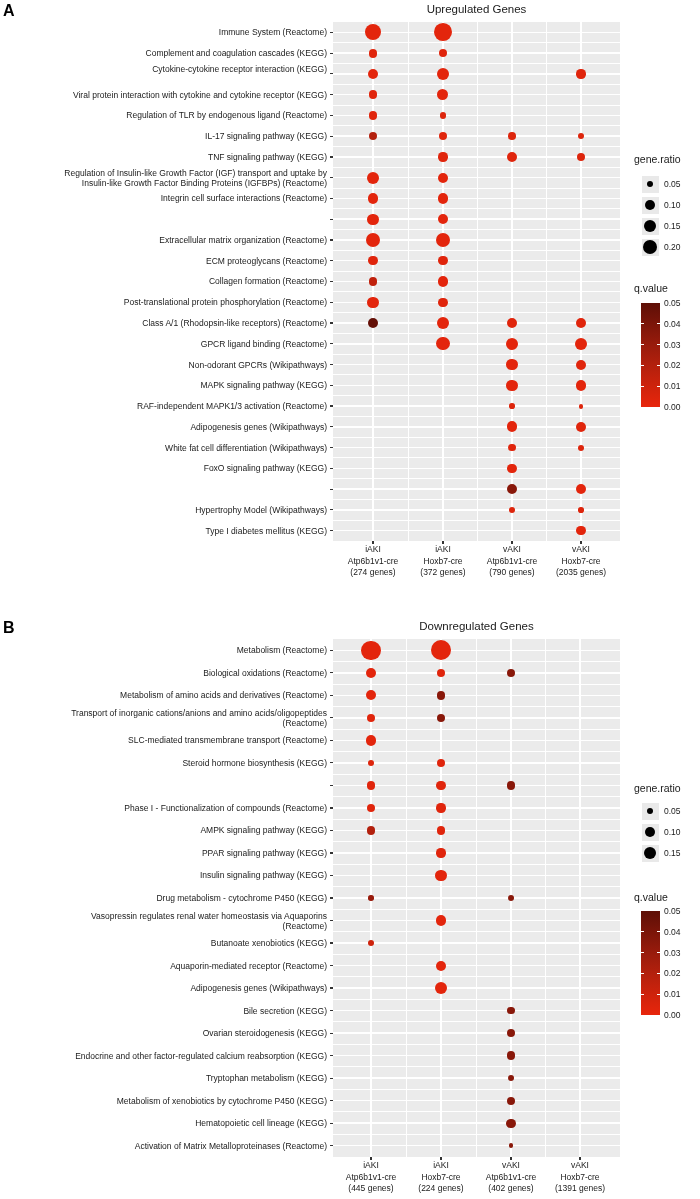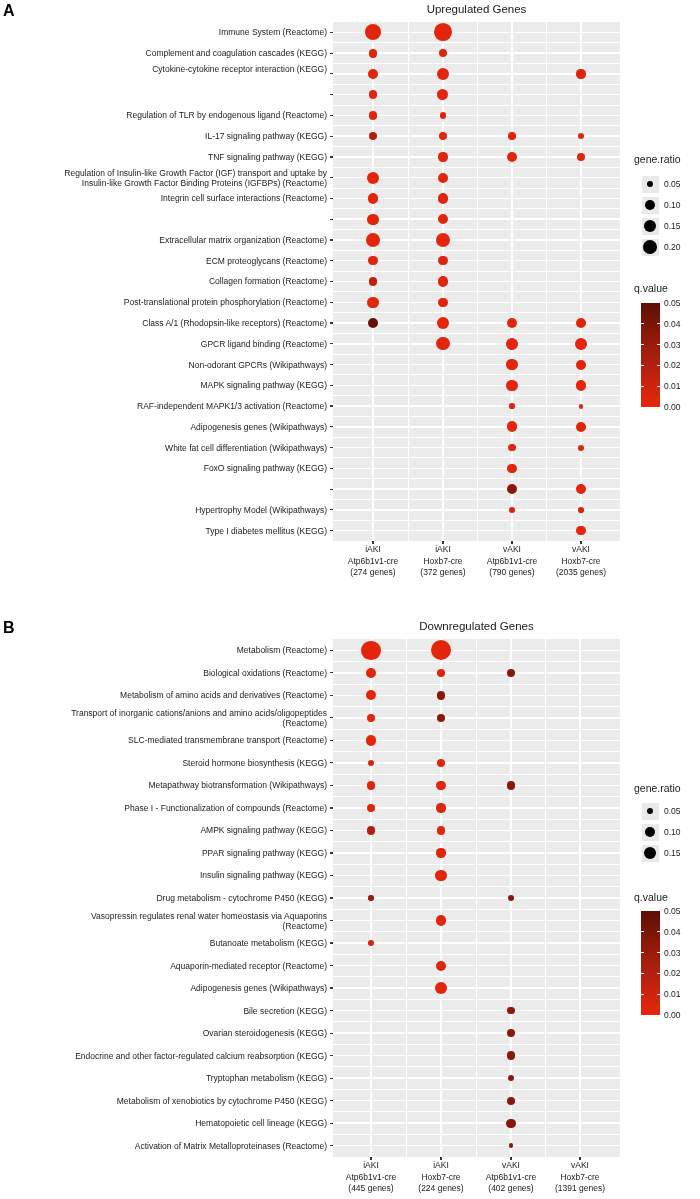--- a/index.html
+++ b/index.html
@@ -150,20 +150,21 @@
       <div class="dot" style="left: 175.709px; top: 484.569px; width: 6.58179px; height: 6.58179px; background: rgb(221, 37, 12);"></div>
       <div class="dot" style="left: 245.182px; top: 485.042px; width: 5.63631px; height: 5.63631px; background: rgb(221, 37, 12);"></div>
       <div class="dot" style="left: 243.346px; top: 503.966px; width: 9.30806px; height: 9.30806px; background: rgb(227, 37, 12);"></div>
     </div>
     <div class="row-label" style="top: 22px; height: 20.76px;">Immune System (Reactome)</div>
     <div class="tick" style="left: 330px; top: 31.78px; width: 3px; height: 1.2px;"></div>
     <div class="row-label" style="top: 42.76px; height: 20.76px;">Complement and coagulation cascades (KEGG)</div>
     <div class="tick" style="left: 330px; top: 52.54px; width: 3px; height: 1.2px;"></div>
     <div class="row-label" style="top: 59px; height: 20.76px;">Cytokine-cytokine receptor interaction (KEGG)</div>
     <div class="tick" style="left: 330px; top: 73.3px; width: 3px; height: 1.2px;"></div>
+    <div class="row-label" style="top: 84.28px; height: 20.76px;">Viral protein interaction with cytokine and cytokine receptor (KEGG)</div>
     <div class="tick" style="left: 330px; top: 94.06px; width: 3px; height: 1.2px;"></div>
     <div class="row-label" style="top: 105.04px; height: 20.76px;">Regulation of TLR by endogenous ligand (Reactome)</div>
     <div class="tick" style="left: 330px; top: 114.82px; width: 3px; height: 1.2px;"></div>
     <div class="row-label" style="top: 125.8px; height: 20.76px;">IL-17 signaling pathway (KEGG)</div>
     <div class="tick" style="left: 330px; top: 135.58px; width: 3px; height: 1.2px;"></div>
     <div class="row-label" style="top: 146.56px; height: 20.76px;">TNF signaling pathway (KEGG)</div>
     <div class="tick" style="left: 330px; top: 156.34px; width: 3px; height: 1.2px;"></div>
     <div class="row-label" style="top: 167.32px; height: 20.76px;">Regulation of Insulin-like Growth Factor (IGF) transport and uptake by
 Insulin-like Growth Factor Binding Proteins (IGFBPs) (Reactome)</div>
     <div class="tick" style="left: 330px; top: 177.1px; width: 3px; height: 1.2px;"></div>
@@ -336,36 +337,35 @@
     <div class="tick" style="left: 330px; top: 672.183px; width: 3px; height: 1.2px;"></div>
     <div class="row-label" style="top: 684.043px; height: 22.5217px;">Metabolism of amino acids and derivatives (Reactome)</div>
     <div class="tick" style="left: 330px; top: 694.704px; width: 3px; height: 1.2px;"></div>
     <div class="row-label" style="top: 706.565px; height: 22.5217px;">Transport of inorganic cations/anions and amino acids/oligopeptides
 (Reactome)</div>
     <div class="tick" style="left: 330px; top: 717.226px; width: 3px; height: 1.2px;"></div>
     <div class="row-label" style="top: 729.087px; height: 22.5217px;">SLC-mediated transmembrane transport (Reactome)</div>
     <div class="tick" style="left: 330px; top: 739.748px; width: 3px; height: 1.2px;"></div>
     <div class="row-label" style="top: 751.609px; height: 22.5217px;">Steroid hormone biosynthesis (KEGG)</div>
     <div class="tick" style="left: 330px; top: 762.27px; width: 3px; height: 1.2px;"></div>
-    <div class="row-label" style="top: 774.13px; height: 22.5217px;">Metapathway biotransformation (Wikipathways)</div>
     <div class="tick" style="left: 330px; top: 784.791px; width: 3px; height: 1.2px;"></div>
     <div class="row-label" style="top: 796.652px; height: 22.5217px;">Phase I - Functionalization of compounds (Reactome)</div>
     <div class="tick" style="left: 330px; top: 807.313px; width: 3px; height: 1.2px;"></div>
     <div class="row-label" style="top: 819.174px; height: 22.5217px;">AMPK signaling pathway (KEGG)</div>
     <div class="tick" style="left: 330px; top: 829.835px; width: 3px; height: 1.2px;"></div>
     <div class="row-label" style="top: 841.696px; height: 22.5217px;">PPAR signaling pathway (KEGG)</div>
     <div class="tick" style="left: 330px; top: 852.357px; width: 3px; height: 1.2px;"></div>
     <div class="row-label" style="top: 864.217px; height: 22.5217px;">Insulin signaling pathway (KEGG)</div>
     <div class="tick" style="left: 330px; top: 874.878px; width: 3px; height: 1.2px;"></div>
     <div class="row-label" style="top: 886.739px; height: 22.5217px;">Drug metabolism - cytochrome P450 (KEGG)</div>
     <div class="tick" style="left: 330px; top: 897.4px; width: 3px; height: 1.2px;"></div>
     <div class="row-label" style="top: 909.261px; height: 22.5217px;">Vasopressin regulates renal water homeostasis via Aquaporins
 (Reactome)</div>
     <div class="tick" style="left: 330px; top: 919.922px; width: 3px; height: 1.2px;"></div>
-    <div class="row-label" style="top: 931.783px; height: 22.5217px;">Butanoate metabolism (KEGG)</div>
+    <div class="row-label" style="top: 931.783px; height: 22.5217px;">Butanoate xenobiotics (KEGG)</div>
     <div class="tick" style="left: 330px; top: 942.443px; width: 3px; height: 1.2px;"></div>
     <div class="row-label" style="top: 954.304px; height: 22.5217px;">Aquaporin-mediated receptor (Reactome)</div>
     <div class="tick" style="left: 330px; top: 964.965px; width: 3px; height: 1.2px;"></div>
     <div class="row-label" style="top: 976.826px; height: 22.5217px;">Adipogenesis genes (Wikipathways)</div>
     <div class="tick" style="left: 330px; top: 987.487px; width: 3px; height: 1.2px;"></div>
     <div class="row-label" style="top: 999.348px; height: 22.5217px;">Bile secretion (KEGG)</div>
     <div class="tick" style="left: 330px; top: 1010.01px; width: 3px; height: 1.2px;"></div>
     <div class="row-label" style="top: 1021.87px; height: 22.5217px;">Ovarian steroidogenesis (KEGG)</div>
     <div class="tick" style="left: 330px; top: 1032.53px; width: 3px; height: 1.2px;"></div>
     <div class="row-label" style="top: 1044.39px; height: 22.5217px;">Endocrine and other factor-regulated calcium reabsorption (KEGG)</div>

